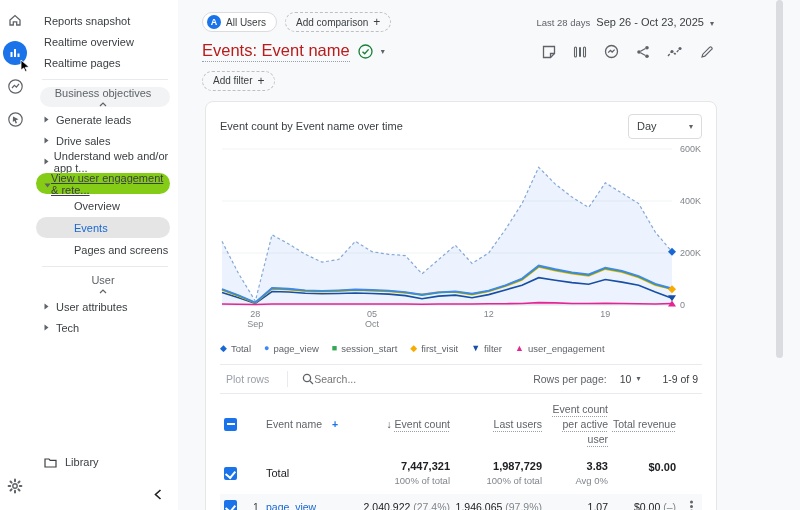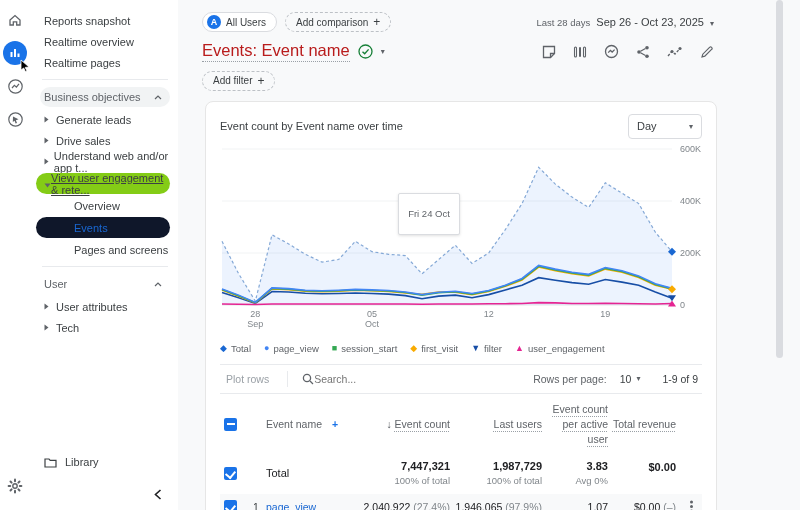--- a/index.html
+++ b/index.html
@@ -16,26 +16,26 @@
   .rail-gear { position:absolute; bottom:12px; left:7px; }
 
   
   .sidebar { width:148px; background:#fff; flex-shrink:0; font-size:11px; color:#3c4043;
     display:flex; flex-direction:column; position:relative; padding-top:10px; }
   .nav-item { height:21px; display:flex; align-items:center; padding-left:14px; cursor:pointer; }
   .nav-item .arrow { width:12px; display:flex; align-items:center; color:#5f6368; }
   .nav-item.indent2 { padding-left:44px; }
   .divider { border-top:1px solid #e8eaed; margin:6px 10px 6px 12px; }
   .section-head { height:20px; display:flex; align-items:center; justify-content:space-between;
-    margin:1px 8px 2px 10px; padding:0 8px 0 4px; color:#5f6368; border-radius:10px; }
+    margin:1px 8px 2px 10px; padding:0 8px 0 4px; color:#5f6368; border-radius:10px;flex-direction:column; }
   .section-head.pillbg { background:#f1f3f4; }
   .pill-row { height:21px; display:flex; align-items:center; margin:1px 8px 1px 6px;
     padding-left:8px; border-radius:11px; }
   .pill-row.greybg { background:#84cc16;text-decoration:underline; }
-  .pill-row.selected { background:#0f172a; color:#1967d2; }
+  .pill-row.selected { background:#e5e5e5; color:#1967d2; }
   .lib-row { position:absolute; bottom:42px; left:14px; display:flex; align-items:center; gap:8px; }
   .side-collapse { position:absolute; bottom:8px; right:16px; color:#3c4043; }
 
   
   .main { flex:1; background:#f8f9fa; position:relative; padding:12px 0 0 24px; }
   .content { width:512px; }
   .chips-row { display:flex; align-items:center; justify-content:space-between; height:20px; }
   .chip { display:inline-flex; align-items:center; gap:5px; height:20px; padding:0 10px 0 4px;
     border:1px solid #dadce0; border-radius:11px; background:#fff; font-size:10px; color:#3c4043; }
   .chip-dashed { border-style:dashed; padding:0 10px; color:#3c4043; height:20px;
@@ -352,23 +352,20 @@
               <text x="460" y="59" font-size="9" fill="#80868b">400K</text>
               <text x="460" y="111" font-size="9" fill="#80868b">200K</text>
               <text x="460" y="163" font-size="9" fill="#80868b">0</text>
               <text x="35.333333333333336" y="172" font-size="9" fill="#80868b" text-anchor="middle">28</text>
               <text x="35.333333333333336" y="182" font-size="9" fill="#80868b" text-anchor="middle">Sep</text>
               <text x="152" y="172" font-size="9" fill="#80868b" text-anchor="middle">05</text>
               <text x="152" y="182" font-size="9" fill="#80868b" text-anchor="middle">Oct</text>
               <text x="268.6666666666667" y="172" font-size="9" fill="#80868b" text-anchor="middle">12</text>
               <text x="385.33333333333337" y="172" font-size="9" fill="#80868b" text-anchor="middle">19</text>
             </svg>
-          <div class="tooltip">
-            <span>Fri 24 Oct</span>
-          </div>
         </div>
 
         <div class="legend" id="legend">
           <span class="legend-item">
               <span class="legend-marker" style="color: rgb(25, 103, 210);">◆</span>
               <span class="legend-label">Total</span>
             </span>
           <span class="legend-item">
               <span class="legend-marker" style="color: rgb(66, 133, 244);">●</span>
               <span class="legend-label">page_view</span>

